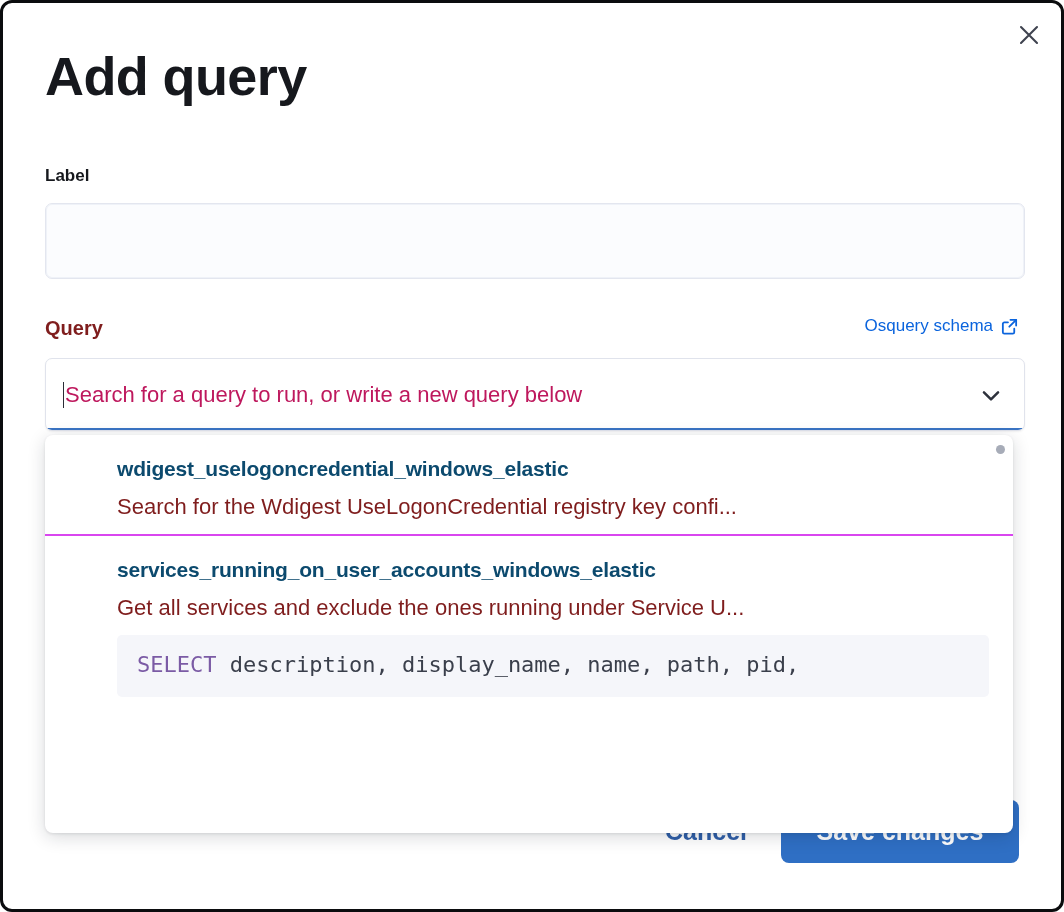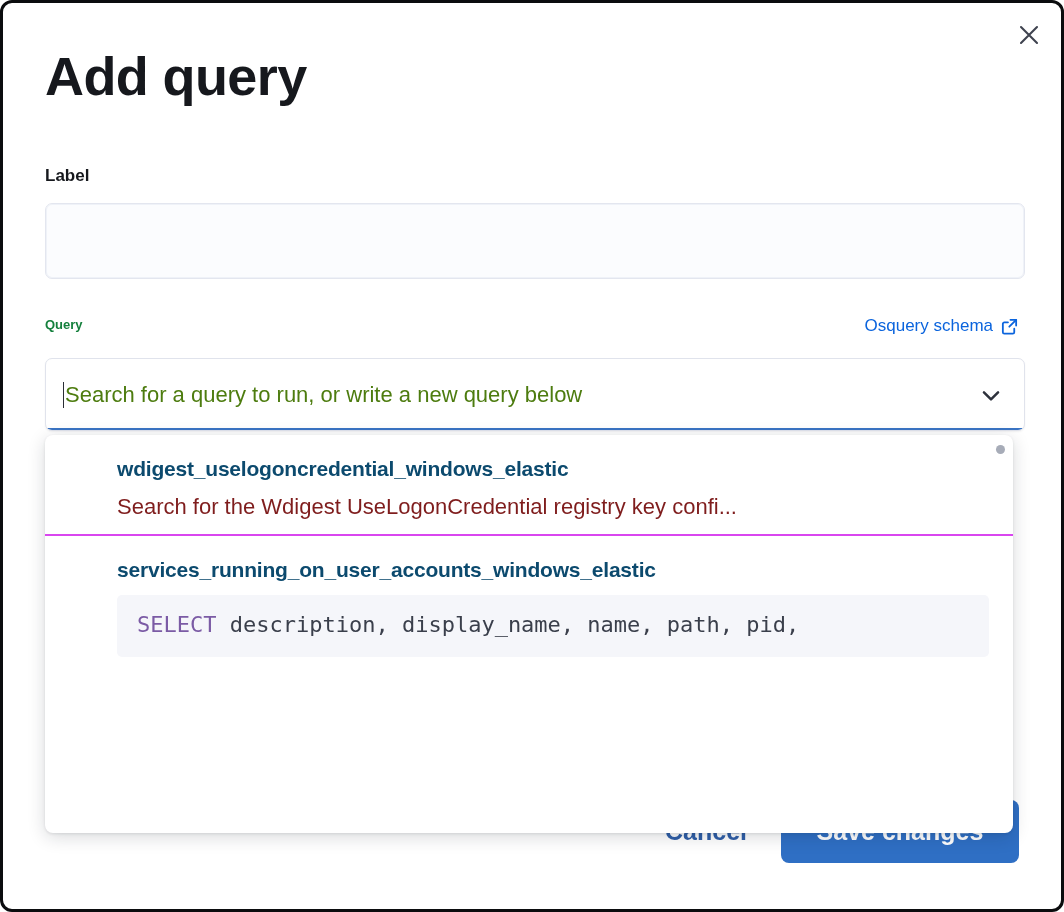--- a/index.html
+++ b/index.html
@@ -65,23 +65,23 @@
     color: #16181d;
     padding: 0 14px;
     font-family: "Liberation Sans", sans-serif;
     outline: none;
   }
 
   
   .query-lbl {
     position: absolute;
     left: 42px; top: 314px;
-    font-size: 13px;
-    font-weight: 700;
-    color: #15803d;
+    font-size: 20px;
+    font-weight: 700;
+    color: #7f1d1d;
   }
   .schema-link {
     position: absolute;
     right: 42px; top: 313px;
     display: flex; align-items: center; gap: 7px;
     font-size: 17px;
     font-weight: 400;
     color: #0b64dd;
     text-decoration: none;
     cursor: pointer;
@@ -111,21 +111,21 @@
   .combo-caret {
     display: inline-block;
     width: 1px; height: 26px;
     background: #2a2d35;
     margin-right: 1px;
     flex: 0 0 auto;
   }
   .combo-placeholder {
     flex: 1 1 auto;
     font-size: 22px;
-    color: #4d7c0f;
+    color: #be185d;
     white-space: nowrap;
     overflow: hidden;
   }
   .combo-chevron {
     flex: 0 0 auto;
     display: flex; align-items: center; justify-content: center;
     width: 34px; height: 34px;
     cursor: pointer;
   }
 
@@ -268,17 +268,18 @@
   <div class="dropdown">
     <div class="dd-scroll-dot"></div>
 
     <div class="dd-item">
       <div class="dd-title">wdigest_uselogoncredential_windows_elastic</div>
       <div class="dd-desc">Search for the Wdigest UseLogonCredential registry key confi...</div>
     </div>
 
     <div class="dd-item">
       <div class="dd-title">services_running_on_user_accounts_windows_elastic</div>
+      <div class="dd-desc">Get all services and exclude the ones running under Service U...</div>
       <div class="dd-code short"><span class="tok-kw">SELECT</span><span class="tok-pl"> description, display_name, name, path, pid,</span></div>
     </div>
   </div>
 
 </div>
 
 </body></html>

